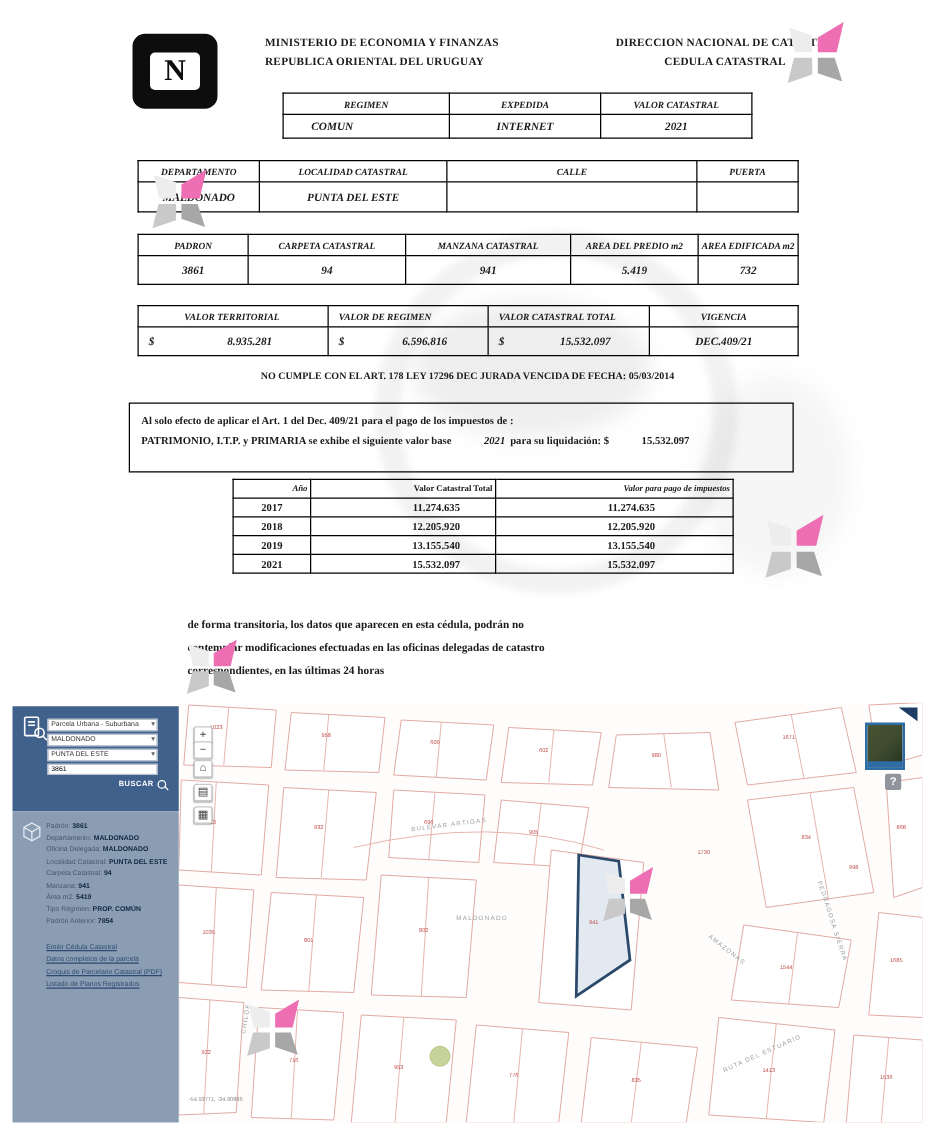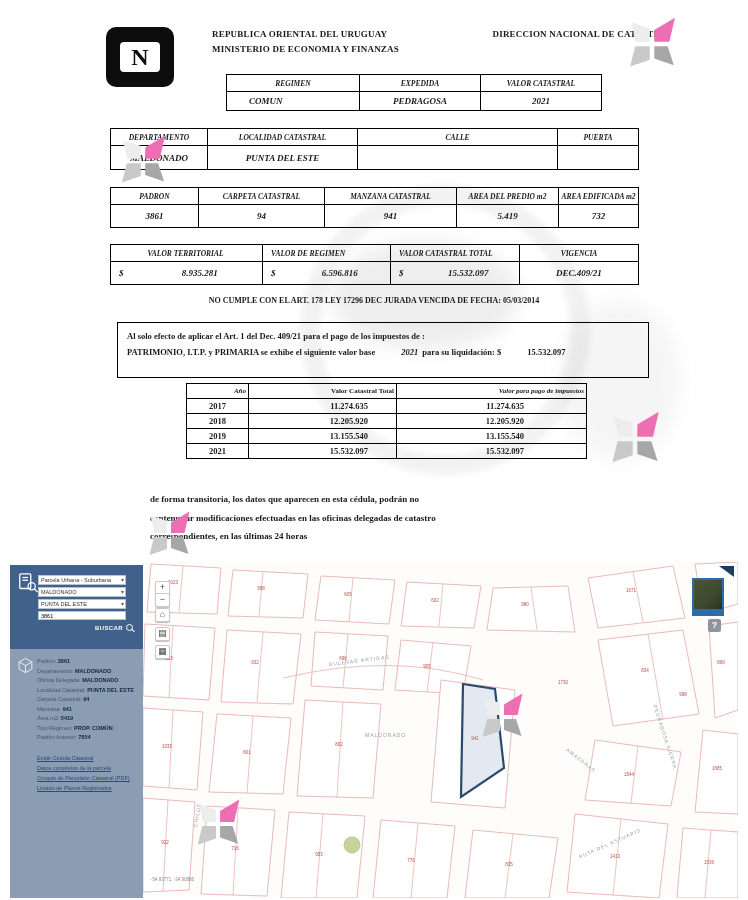--- a/index.html
+++ b/index.html
@@ -17,21 +17,21 @@
   table.t th{font-size:7.5px;}
   table.t td{font-size:9px;}
   table.y{position:absolute;border-collapse:collapse;table-layout:fixed;}
   table.y th,table.y td{border:1.2px solid #000;font-weight:bold;white-space:nowrap;overflow:hidden;padding:0 2px;}
   table.y th{font-size:7px;text-align:right;}
   table.y td{font-size:8.5px;text-align:center;}
   .valcell{display:flex;align-items:center;}
   .valcell .cur{padding-left:6px;}
   .valcell .num{flex:1;text-align:center;margin-left:16px;}
   #notice{position:absolute;left:0;right:0;top:296px;text-align:center;font-size:8px;font-weight:bold;}
-  #boxnote{position:absolute;left:117px;top:322px;width:512px;height:44px;border:1.5px solid #000;
+  #boxnote{position:absolute;left:103px;top:322px;width:512px;height:44px;border:1.5px solid #000;
         padding:5px 9px;font-size:8.5px;font-weight:bold;line-height:16px;box-sizing:content-box;}
   #boxnote .yr{font-style:italic;margin-left:26px;}
   #boxnote .p2{margin-left:4px;}
   #boxnote .bv{margin-left:26px;}
   #footnote{position:absolute;left:150px;top:490px;font-size:9px;font-weight:bold;line-height:18.5px;}
   
   .seal{position:absolute;border-radius:50%;pointer-events:none;}
   #seal-ring{left:300px;top:185px;width:250px;height:250px;border:20px solid rgba(110,110,110,.09);filter:blur(3px);}
   #seal-b1{left:330px;top:240px;width:190px;height:110px;background:rgba(90,90,90,.10);filter:blur(9px);}
   #seal-b2{left:560px;top:300px;width:120px;height:160px;background:rgba(120,120,120,.07);filter:blur(10px);}
@@ -86,42 +86,43 @@
 
   <div class="seal" id="seal-ring"></div>
   <div class="seal" id="seal-b1"></div>
   <div class="seal" id="seal-b2"></div>
 
   <div id="logo">
     <div class="inner">N</div>
   </div>
 
   <div class="hdr" style="left:212px;top:27px;">
+    <div>MINISTERIO DE ECONOMIA Y FINANZAS</div>
     <div>REPUBLICA ORIENTAL DEL URUGUAY</div>
-    <div>MINISTERIO DE ECONOMIA Y FINANZAS</div>
   </div>
   <div class="hdr" style="left:462px;top:27px;width:236px;text-align:center;">
     <div>DIRECCION NACIONAL DE CATASTRO</div>
+    <div>CEDULA CATASTRAL</div>
   </div>
 
   <table class="t" style="left:226px;top:74px;width:375px;">
     <colgroup>
         <col style="width:133px">
         <col style="width:121px">
         <col style="width:121px">
       </colgroup>
     <tbody>
         <tr style="height:17px;">
       <th>REGIMEN</th>
       <th>EXPEDIDA</th>
       <th>VALOR CATASTRAL</th>
     </tr>
     <tr style="height:19px;">
       <td style="text-align:left;padding-left:22px;">COMUN</td>
-      <td>PEDRAGOSA</td>
+      <td>INTERNET</td>
       <td>2021</td>
     </tr>
   </tbody>
     </table>
 
   <table class="t" style="left:110px;top:128px;width:528px;">
     <colgroup>
         <col style="width:97px">
         <col style="width:150px">
         <col style="width:200px">

